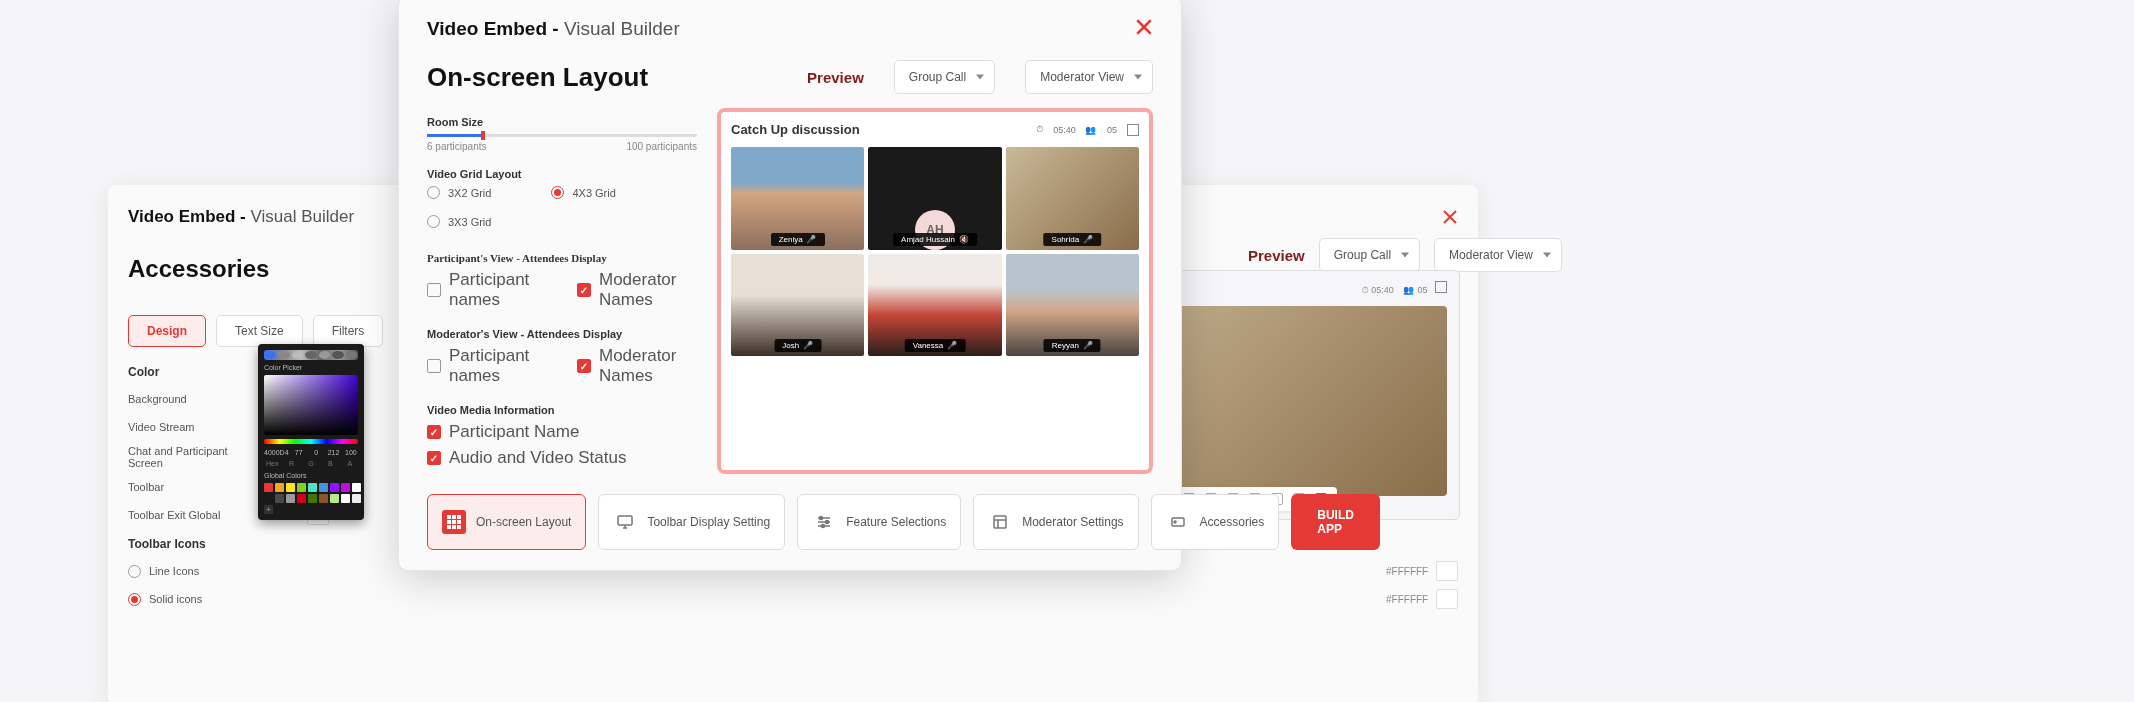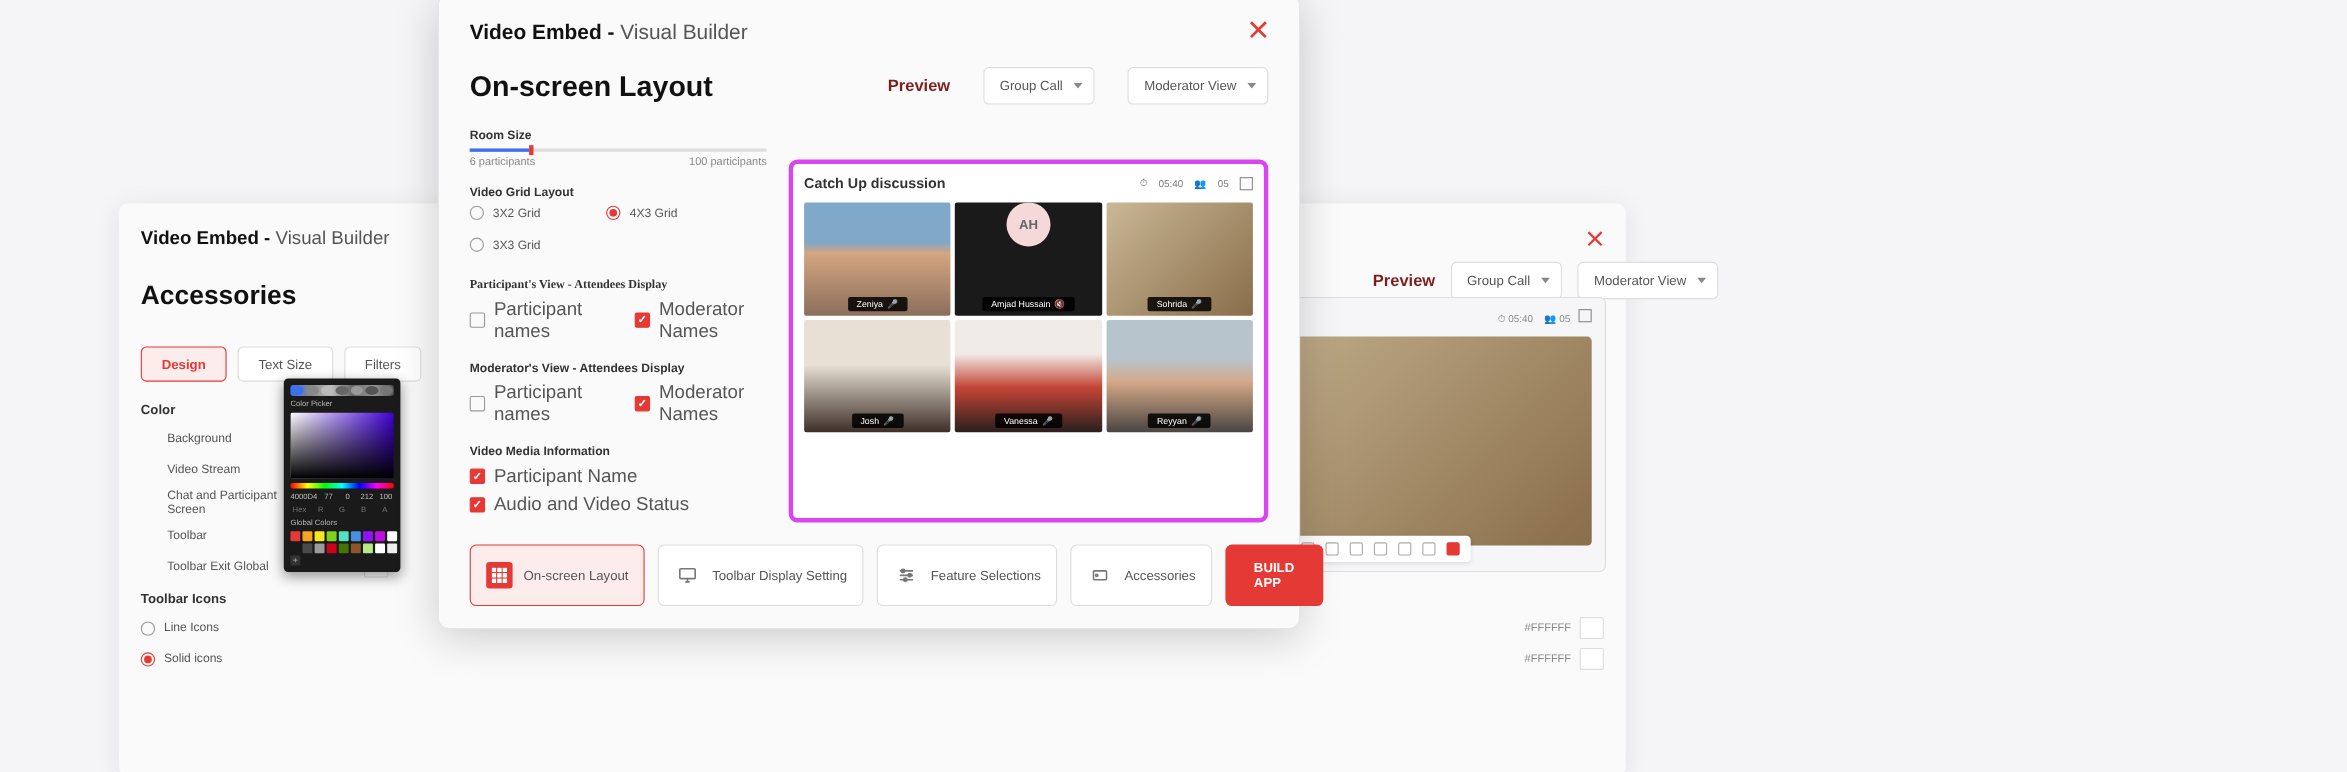--- a/index.html
+++ b/index.html
@@ -16,21 +16,21 @@
     .bg-controls-row { display: flex; align-items: center; gap: 30px; }
     .preview-label { font-weight: 600; font-size: 15px; color: #7f1d1d; }
 
     .bg-tabs { display: flex; gap: 10px; padding: 0 20px 10px; }
     .bg-tab { padding: 8px 18px; border: 1px solid #ddd; border-radius: 5px; font-size: 12px; color: #555; background: #fff; cursor: pointer; }
     .bg-tab.active { background: #fdecec; border-color: #e53935; color: #e53935; font-weight: 600; }
 
     .bg-colors { padding: 8px 20px; }
     .section-label { font-size: 12px; font-weight: 600; color: #333; margin-bottom: 10px; }
     .color-row { display: flex; align-items: center; margin-bottom: 8px; }
-    .color-label { font-size: 11px; color: #555; width: 137px; margin-left: 24px; }
+    .color-label { font-size: 11px; color: #555; width: 137px; }
     .color-value { width: 42px; font-size: 10px; color: #888; }
     .color-swatch { width: 22px; height: 20px; border: 1px solid #ddd; background: #fff; border-radius: 2px; }
     .color-swatch.active { border: 2px solid #3b70f0; }
 
     .radio-row { display: flex; align-items: center; gap: 8px; margin-bottom: 8px; }
     .radio { width: 13px; height: 13px; border-radius: 50%; border: 1.5px solid #999; display: inline-flex; align-items: center; justify-content: center; }
     .radio.checked { border-color: #e53935; }
     .radio.checked::after { content:''; width:7px; height:7px; background:#e53935; border-radius:50%; }
     .radio-label { font-size: 11px; color: #555; }
 
@@ -78,28 +78,28 @@
 
     .cb-row { display:flex; align-items:center; gap:8px; margin-bottom:6px; }
     .cb { width:14px; height:14px; border:1.5px solid #999; border-radius:2px; display:inline-flex; align-items:center; justify-content:center; flex-shrink:0; }
     .cb.checked { border-color:#e53935; background:#e53935; }
     .cb.checked::after { content:'✓'; color:#fff; font-size:10px; font-weight:700; }
     .cb-label { font-size:17px; color:#555; }
 
     .cb-grid { display:flex; gap:30px; }
     .cb-col { flex:1; }
 
-    .fg-preview { flex:1; background:#fff; border:4px solid #d946ef; border-radius:8px; padding:10px; min-height:310px;margin-top:36px; }
+    .fg-preview { flex:1; background:#fff; border:4px solid #fca5a5; border-radius:8px; padding:10px; min-height:310px; }
     .pv-head { display:flex; justify-content:space-between; align-items:center; margin-bottom:10px; }
     .pv-title { font-size:13px; font-weight:600; color:#333; }
     .pv-meta { display:flex; gap:10px; font-size:9px; color:#777; align-items:center; }
     .pv-grid { display:grid; grid-template-columns:repeat(3,1fr); gap:4px; }
     .pv-cell { aspect-ratio: 1.3; position:relative; border-radius:2px; overflow:hidden; }
     .pv-cell.p1 { background: linear-gradient(to bottom, #7fa8c9 35%, #d4a580 45%, #8b6f5c 100%); }
-    .pv-cell.p2 { background: #1a1a1a; display:flex; align-items:flex-start; justify-content:center; }
+    .pv-cell.p2 { background: #1a1a1a; display:flex; align-items:flex-end; justify-content:center; }
     .pv-cell.p3 { background: linear-gradient(135deg, #c9b896, #8a6d4a); }
     .pv-cell.p4 { background: linear-gradient(to bottom, #e8e0d4 40%, #3d2f28 100%); }
     .pv-cell.p5 { background: linear-gradient(to bottom, #f0ebe6 30%, #c44536 60%, #2a1f1c 100%); }
     .pv-cell.p6 { background: linear-gradient(to bottom, #b8c4cc 35%, #d4a888 55%, #4a4542 100%); }
     .pv-avatar { width:40px; height:40px; border-radius:50%; background:#f5d8d8; display:flex; align-items:center; justify-content:center; font-size:12px; font-weight:600; color:#666; }
     .pv-name-tag { position:absolute; bottom:4px; left:50%; transform:translateX(-50%); background:rgba(0,0,0,0.85); color:#fff; font-size:8px; padding:2px 8px; border-radius:2px; display:flex; align-items:center; gap:4px; white-space:nowrap; }
 
     
     .fg-nav { display:flex; gap:12px; padding:20px 28px 0; align-items:stretch; }
     .nav-item { flex:0 0 auto; display:flex; align-items:center; gap:10px; padding:12px 14px; border:1px solid #ddd; border-radius:6px; font-size:12px; color:#555; background:#fff; cursor:pointer; min-width:100px; }
@@ -492,20 +492,29 @@
               <circle cx="4" cy="3" r="1.5" fill="currentColor"></circle>
               <circle cx="10" cy="7" r="1.5" fill="currentColor"></circle>
               <circle cx="6" cy="11" r="1.5" fill="currentColor"></circle>
             </svg>
           </span>
         <span class="nav-text">Feature Selections</span>
       </div>
       <div class="nav-item">
         <span class="nav-icon-box">
             <svg width="14" height="14" viewBox="0 0 14 14" fill="none" stroke="currentColor" stroke-width="1.5">
+              <rect x="1" y="1" width="12" height="12" rx="1"></rect>
+              <path d="M1 5h12M5 5v8"></path>
+            </svg>
+          </span>
+        <span class="nav-text">Moderator Settings</span>
+      </div>
+      <div class="nav-item">
+        <span class="nav-icon-box">
+            <svg width="14" height="14" viewBox="0 0 14 14" fill="none" stroke="currentColor" stroke-width="1.5">
               <rect x="1" y="3" width="12" height="8" rx="1"></rect>
               <circle cx="4" cy="7" r="1"></circle>
             </svg>
           </span>
         <span class="nav-text">Accessories</span>
       </div>
       <div class="build-btn">BUILD APP</div>
     </div>
   </div>
 </div>

